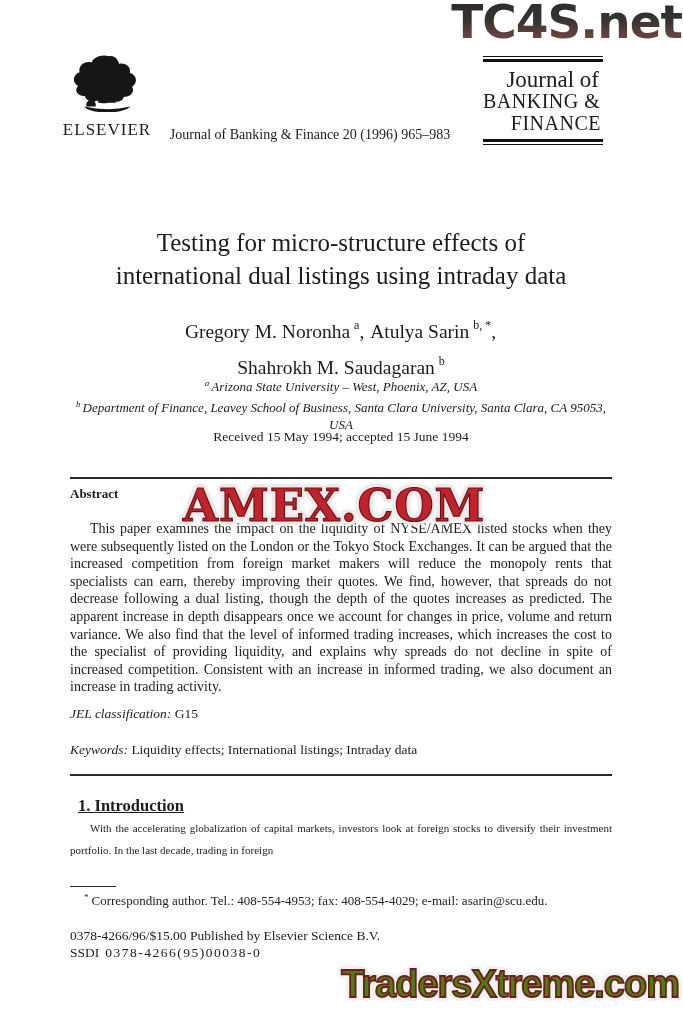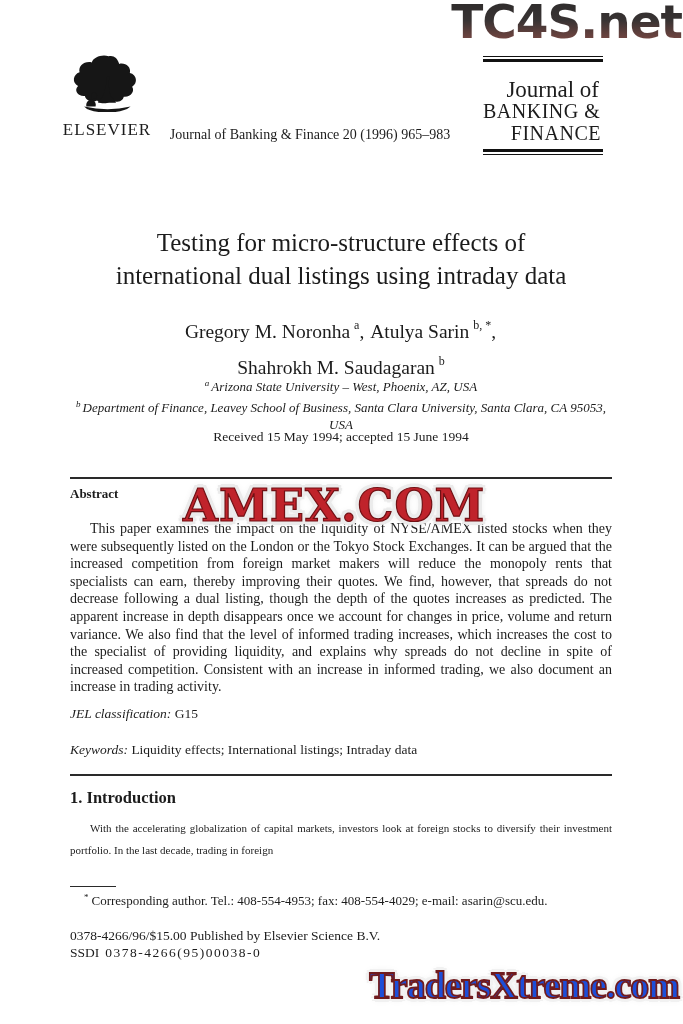--- a/index.html
+++ b/index.html
@@ -22,43 +22,43 @@
     font-family:"DejaVu Serif", serif; font-weight:bold;
     font-size:45px; letter-spacing:1px; color:#c0232b;
     -webkit-text-stroke:1.2px #701014;
     text-shadow:
       -3px -3px 0 #ebebeb, 3px -3px 0 #ebebeb, -3px 3px 0 #ebebeb, 3px 3px 0 #ebebeb,
       -4px 0 0 #ebebeb, 4px 0 0 #ebebeb, 0 -4px 0 #ebebeb, 0 4px 0 #ebebeb,
       0 0 9px #d8d8d8;
   }
   .wm-bottom {
     position:absolute; right:4px; top:963px; z-index:6;
-    font-family:Liberation Serif, serif; font-weight:bold;
-    font-size:38px; letter-spacing:-1px; color:#1d4ed8;
+    font-family:Liberation Sans, sans-serif; font-weight:bold;
+    font-size:38px; letter-spacing:-1px; color:#4d7c0f;
     -webkit-text-stroke:1.8px #701b1e;
     text-shadow:
       -3px -3px 0 #f1f1f1, 3px -3px 0 #f1f1f1, -3px 3px 0 #f1f1f1, 3px 3px 0 #f1f1f1,
       -4px 0 0 #f1f1f1, 4px 0 0 #f1f1f1, 0 -4px 0 #f1f1f1, 0 4px 0 #f1f1f1,
       0 0 10px #dedede;
   }
 
   
   .logo { position:absolute; left:56px; top:54px; width:102px; text-align:center; }
   .logo svg { display:block; margin:0 auto; width:78px; height:64px; }
   .logo-label { font-size:17px; letter-spacing:1px; margin-top:2px; }
 
   .citation { position:absolute; left:60px; top:127px; width:500px; text-align:center; font-size:14px; }
 
   .masthead { position:absolute; left:483px; top:56px; width:120px; }
   .mh-rule { background:#111; }
   .mh-rule.thin  { height:1px; }
   .mh-rule.thick { height:3px; }
   .mh-top .thin  { margin-bottom:2px; }
   .mh-bot .thick { margin-bottom:2px; }
-  .mh-body { padding:16px 0 5px;font-family:Liberation Serif, serif; }
+  .mh-body { padding:6px 0 5px;font-family:Liberation Serif, serif; }
   .mh-l1 { font-size:23px; line-height:1.02; text-align:right; padding-right:4px; }
   .mh-l2 { font-size:20px; line-height:1.08; text-align:left; letter-spacing:0.5px; }
   .mh-l3 { font-size:20px; line-height:1.05; text-align:right; padding-right:2px; letter-spacing:0.5px; }
 
   
   .title { position:absolute; left:70px; top:226px; width:542px; margin:0;
            font-weight:normal; font-size:25px; line-height:33px; text-align:center; }
   .authors { position:absolute; left:70px; top:311px; width:542px; text-align:center;
              font-size:19.5px; line-height:30px; }
   .authors sup { font-size:12px; position:relative; top:-1px; margin-left:4px; }
@@ -79,21 +79,21 @@
   
   .abs-heading { position:absolute; left:70px; top:486px; font-weight:bold; font-size:13px; }
   .abs-text { position:absolute; left:70px; top:520px; width:542px; margin:0;
               font-size:14px; line-height:17.6px; text-align:justify; text-indent:20px; }
 
   .jel { position:absolute; left:70px; top:706px; font-size:13.5px; }
   .kw  { position:absolute; left:70px; top:742px; font-size:13.5px; }
   .lbl { font-style:italic; }
 
   
-  .intro-h { position:absolute; left:70px; top:788px; margin:0; font-size:16.5px; font-weight:bold; }
+  .intro-h { position:absolute; left:70px; top:788px; margin:8px; font-size:16.5px; font-weight:bold;text-decoration:underline; }
   .intro-text { position:absolute; left:70px; top:818px; width:542px; margin:0;
                 font-size:11px; line-height:21.5px; text-align:justify; text-indent:20px; }
 
   
   .footnote { position:absolute; left:70px; top:892px; width:542px; margin:0;
               font-size:13px; text-indent:14px; }
   .footnote sup { font-size:9px; margin-right:3px; }
   .imprint1 { position:absolute; left:70px; top:928px; font-size:13.5px; }
   .imprint2 { position:absolute; left:70px; top:945px; font-size:13.5px; }
   .ssdi-label { margin-right:6px; }

